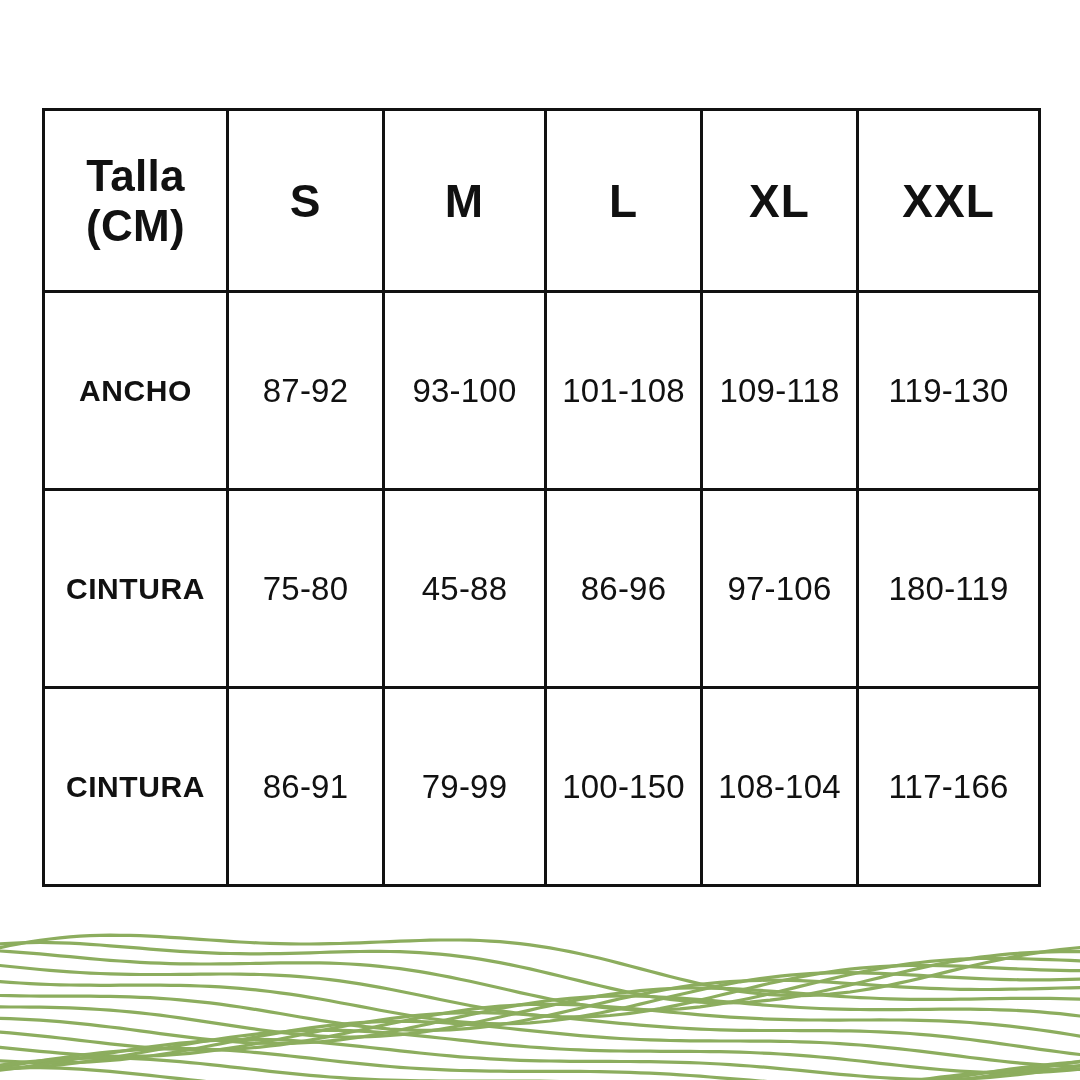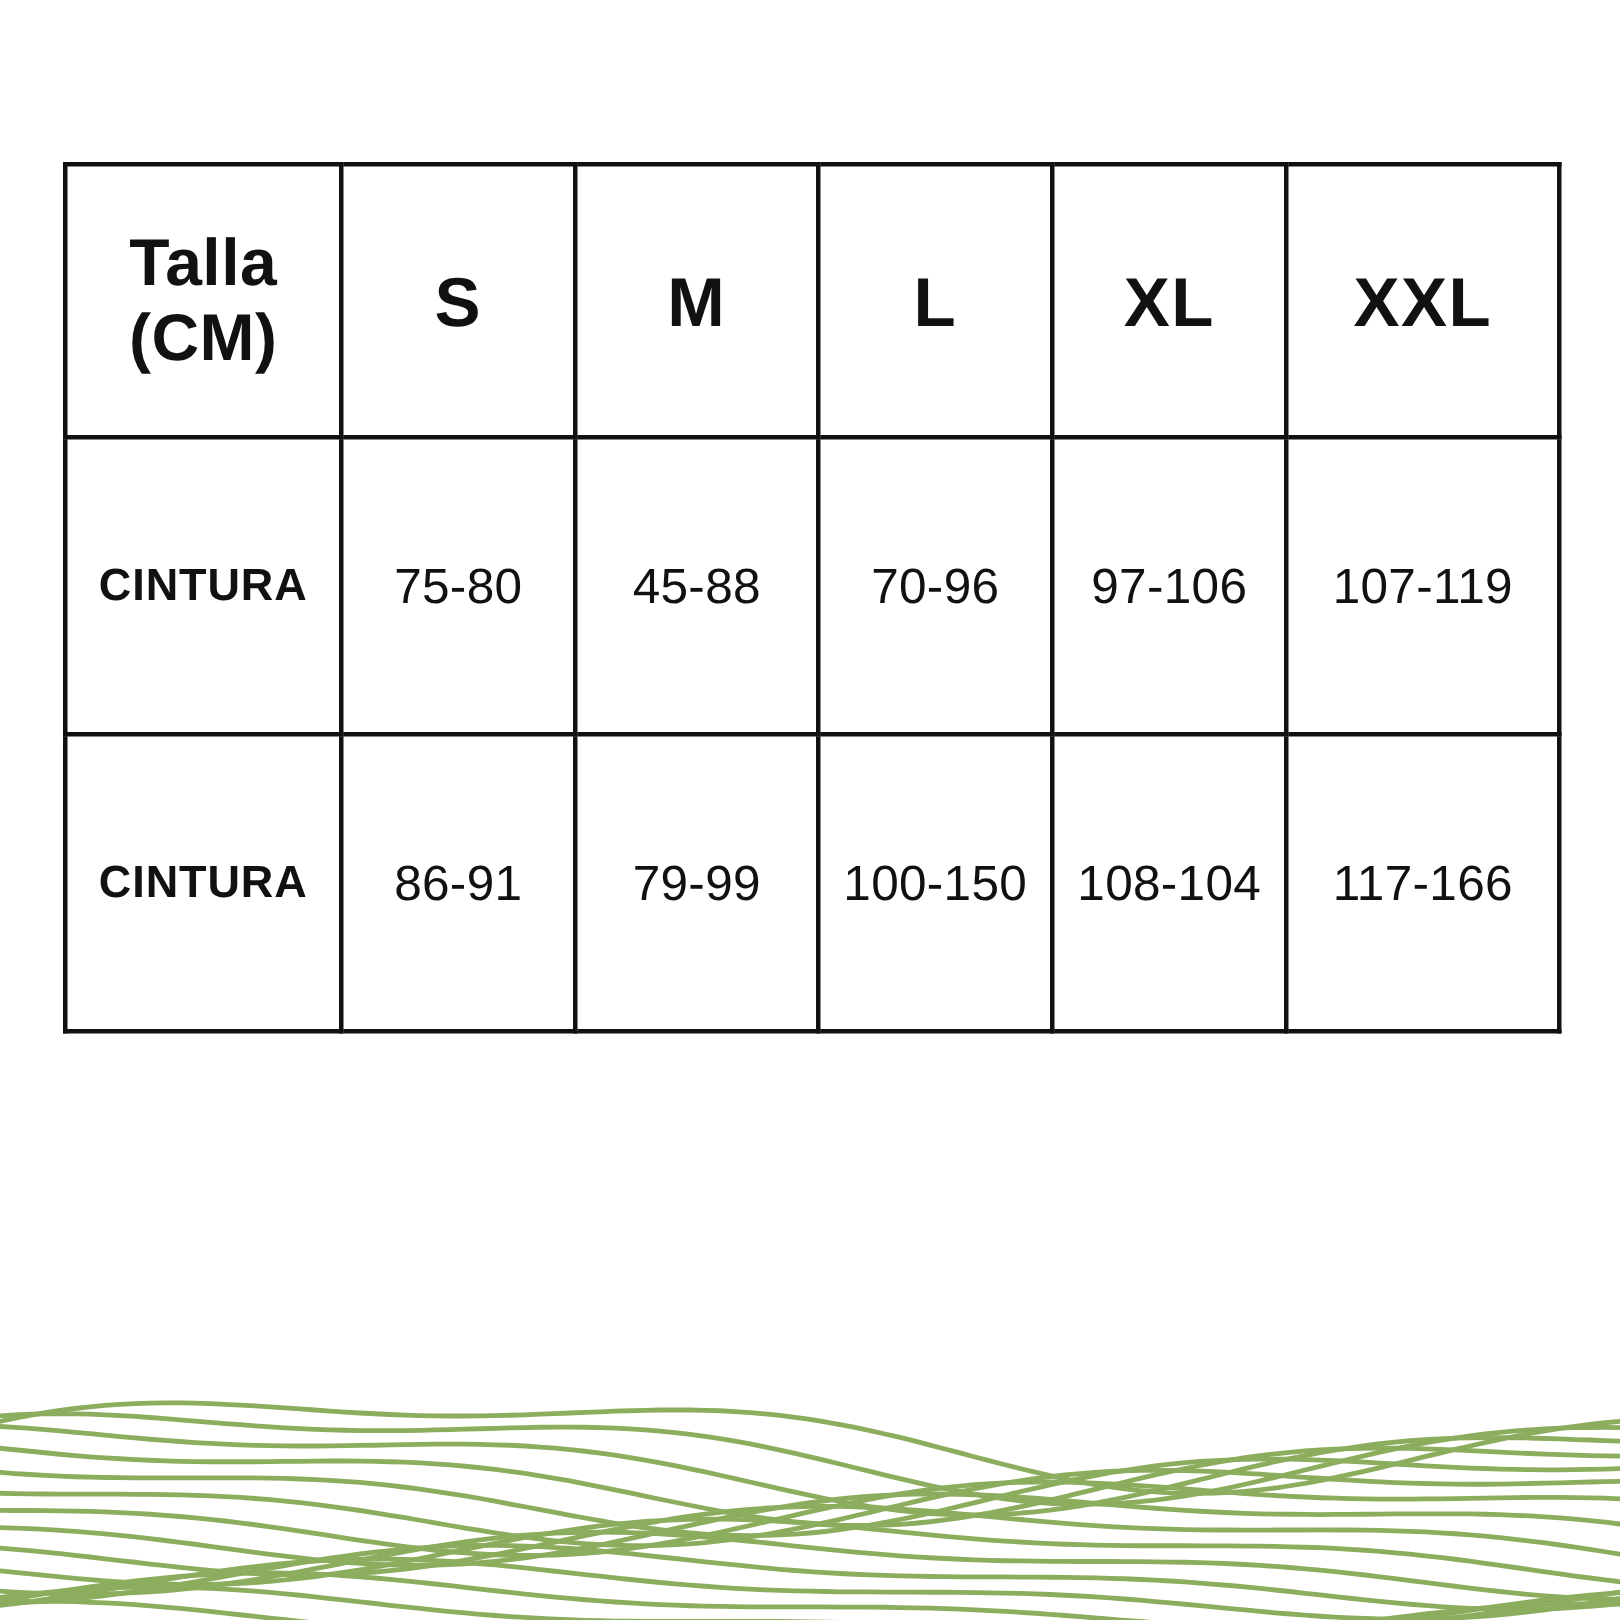--- a/index.html
+++ b/index.html
@@ -110,26 +110,34 @@
           <th class="corner">Talla (CM)</th>
           <th class="size-head">S</th>
           <th class="size-head">M</th>
           <th class="size-head">L</th>
           <th class="size-head">XL</th>
           <th class="size-head">XXL</th>
         </tr>
       </thead>
       <tbody>
         <tr>
+          <td class="row-label">ANCHO</td>
+          <td class="value">87-92</td>
+          <td class="value">93-100</td>
+          <td class="value">101-108</td>
+          <td class="value">109-118</td>
+          <td class="value">119-130</td>
+        </tr>
+        <tr>
           <td class="row-label">CINTURA</td>
           <td class="value">75-80</td>
           <td class="value">45-88</td>
-          <td class="value">70-96</td>
+          <td class="value">86-96</td>
           <td class="value">97-106</td>
-          <td class="value">107-119</td>
+          <td class="value">180-119</td>
         </tr>
         <tr>
           <td class="row-label">CINTURA</td>
           <td class="value">86-91</td>
           <td class="value">79-99</td>
           <td class="value">100-150</td>
           <td class="value">108-104</td>
           <td class="value">117-166</td>
         </tr>
       </tbody>

